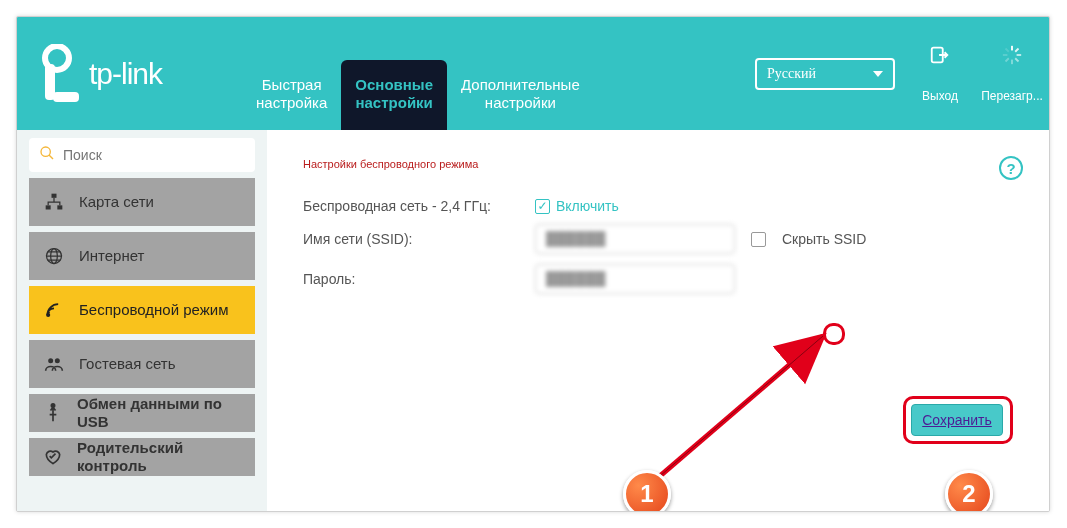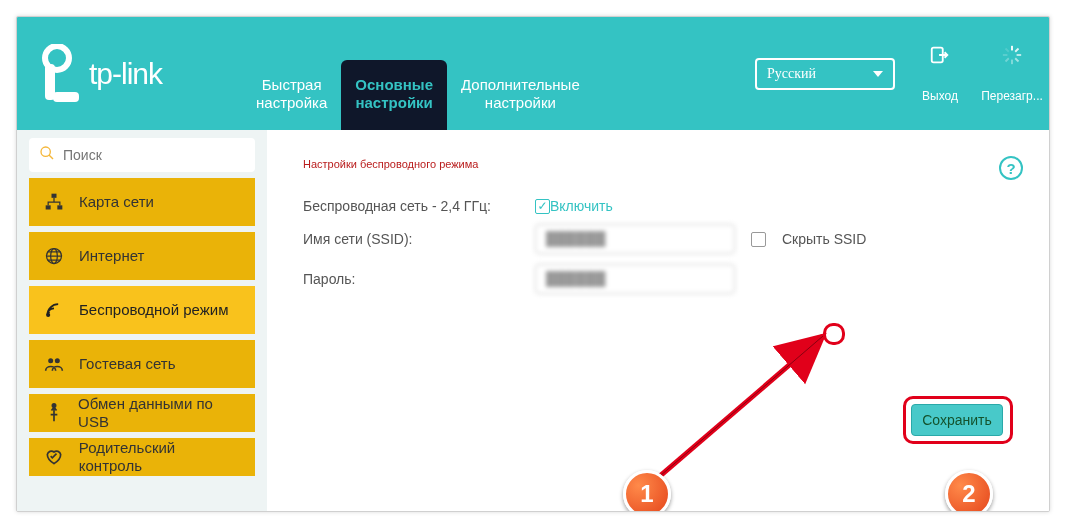--- a/index.html
+++ b/index.html
@@ -125,31 +125,31 @@
     gap: 8px;
   }
   .search svg { width: 16px; height: 16px; stroke: #f5b73a; }
   .search input {
     border: none; outline: none;
     font-size: 14px; color: #777;
     width: 100%;
     background: transparent;
   }
   .nav-item {
-    background: #eab308;
+    background: #a3a3a3;
     height: 48px;
     display: flex;
     align-items: center;
     padding: 0 14px;
     gap: 14px;
     font-size: 15px;
     color: #333;
     cursor: pointer;
   }
-  .nav-item.tall { height: 38px; }
+  .nav-item.tall { height: 38px; font-weight: bold; }
   .nav-item .label {
     line-height: 1.2;
   }
   .nav-item.active {
     background: #f9c21c;
     color: #222;
   }
   .nav-icon {
     width: 22px; height: 22px;
     display: flex; align-items: center; justify-content: center;
@@ -184,21 +184,21 @@
     display: flex;
     align-items: center;
     margin-bottom: 10px;
     font-size: 14px;
     color: #555;
   }
   .form-label {
     width: 232px;
     text-align: left;
   }
-  .form-control { display: flex; align-items: center; }
+  .form-control { display: flex; align-items: center; gap: 6px; }
   .chk {
     width: 15px; height: 15px;
     border: 1px solid #34c3c3;
     border-radius: 2px;
     display: inline-flex;
     align-items: center; justify-content: center;
     background: #fff;
     cursor: pointer;
   }
   .chk.checked { background: #fff; }
@@ -220,27 +220,27 @@
     color: #999;
     background: #fff;
     filter: blur(2px);
   }
   .save-wrap {
     position: absolute;
     right: 46px; top: 274px;
   }
   .save-btn {
     background: #48c9c9;
-    color: #14532d;
+    color: #4c1d95;
     border: 1px solid #2aa9a9;
     border-radius: 4px;
     width: 92px; height: 32px;
     font-size: 14px;
     cursor: pointer;
-    display: flex; align-items: center; justify-content: center;
+    display: flex; align-items: center; justify-content: center; text-decoration: underline;
   }
   .highlight-box {
     position: absolute;
     border: 3px solid #e1001a;
     border-radius: 10px;
     pointer-events: none;
   }
   .hl1 { left: 556px; top: 193px; width: 22px; height: 22px; }
   .hl2 { right: 36px; top: 266px; width: 110px; height: 48px; }
   .callout {

